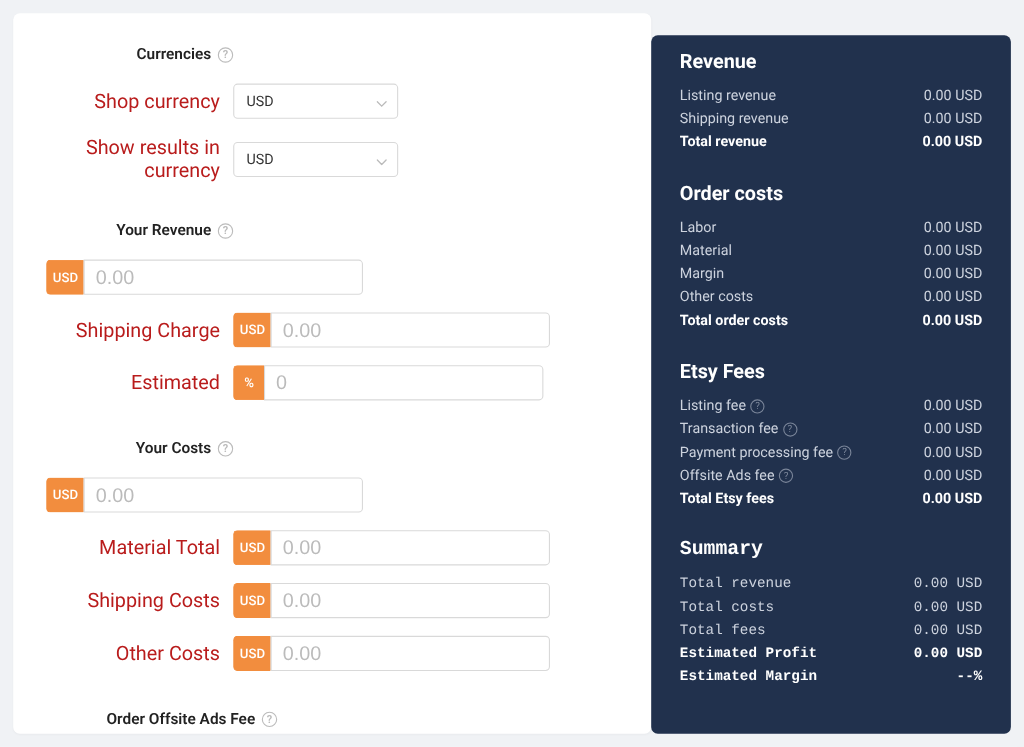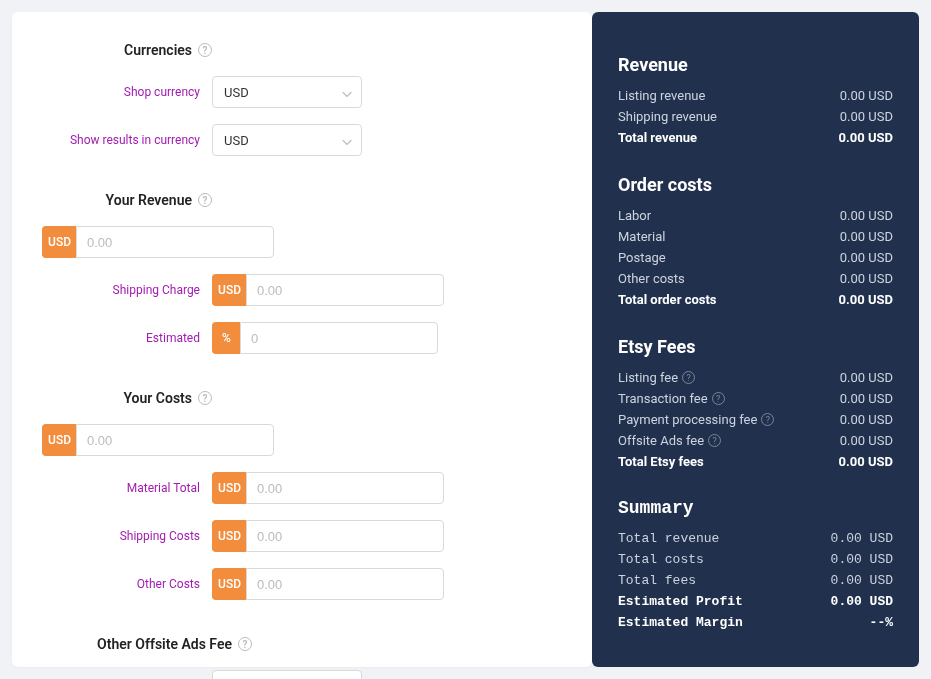--- a/index.html
+++ b/index.html
@@ -19,23 +19,24 @@
   .left-panel {
     background: #ffffff;
     border-radius: 6px;
     padding: 30px 40px 30px 30px;
     width: 580px;
     box-shadow: 0 1px 2px rgba(0,0,0,0.03);
   }
   .right-panel {
     background: #21314d;
     border-radius: 6px;
-    padding: 42px 26px 30px 26px;
+    padding: 14px 26px 30px 26px;
     flex: 1;
     color: #fff;
+    margin-top: 20px;
   }
   .section-title {
     font-weight: 600;
     font-size: 14px;
     color: #222;
     text-align: right;
     width: 170px;
     margin-bottom: 18px;
     display: flex;
     align-items: center;
@@ -43,22 +44,22 @@
     gap: 6px;
   }
   .form-row {
     display: flex;
     align-items: center;
     margin-bottom: 16px;
   }
   .form-label {
     width: 170px;
     text-align: right;
-    font-size: 12px;
-    color: #a21caf;
+    font-size: 18px;
+    color: #b91c1c;
     padding-right: 12px;
   }
   .select-wrap {
     position: relative;
     width: 150px;
   }
   .select {
     width: 150px;
     height: 32px;
     border: 1px solid #d9d9d9;
@@ -97,21 +98,21 @@
     border-radius: 4px 0 0 4px;
     min-width: 34px;
     height: 32px;
   }
   .input-field {
     flex: 1;
     height: 32px;
     border: 1px solid #d9d9d9;
     border-radius: 0 4px 4px 0;
     padding: 0 10px;
-    font-size: 13px;
+    font-size: 18px;
     color: #3b82f6;
     outline: none;
   }
   .input-field::placeholder { color: #bbb; }
 
   .help-icon {
     display: inline-flex;
     align-items: center;
     justify-content: center;
     width: 14px;
@@ -255,21 +256,21 @@
       <div class="form-label">Other Costs</div>
       <div class="input-group">
         <div class="input-prefix">USD</div>
         <input class="input-field" placeholder="0.00" style="">
       </div>
     </div>
 
     <div class="section-gap"></div>
 
     <div class="section-title" style="width:210px">
-      <span>Other Offsite Ads Fee</span>
+      <span>Order Offsite Ads Fee</span>
       <span class="help-icon">?</span>
     </div>
     <div class="form-row">
       <div class="form-label">Fee Precentage</div>
       <div class="select-wrap">
         <div class="select">
           <span>0%</span>
         </div>
         <span class="select-arrow">
           
@@ -301,21 +302,21 @@
       <div class="r-section-title">Order costs</div>
       <div class="r-row">
         <span class="label">Labor</span>
         <span class="value">0.00 USD</span>
       </div>
       <div class="r-row">
         <span class="label">Material</span>
         <span class="value">0.00 USD</span>
       </div>
       <div class="r-row">
-        <span class="label">Postage</span>
+        <span class="label">Margin</span>
         <span class="value">0.00 USD</span>
       </div>
       <div class="r-row">
         <span class="label">Other costs</span>
         <span class="value">0.00 USD</span>
       </div>
       <div class="r-row bold">
         <span class="label">Total order costs</span>
         <span class="value">0.00 USD</span>
       </div>

